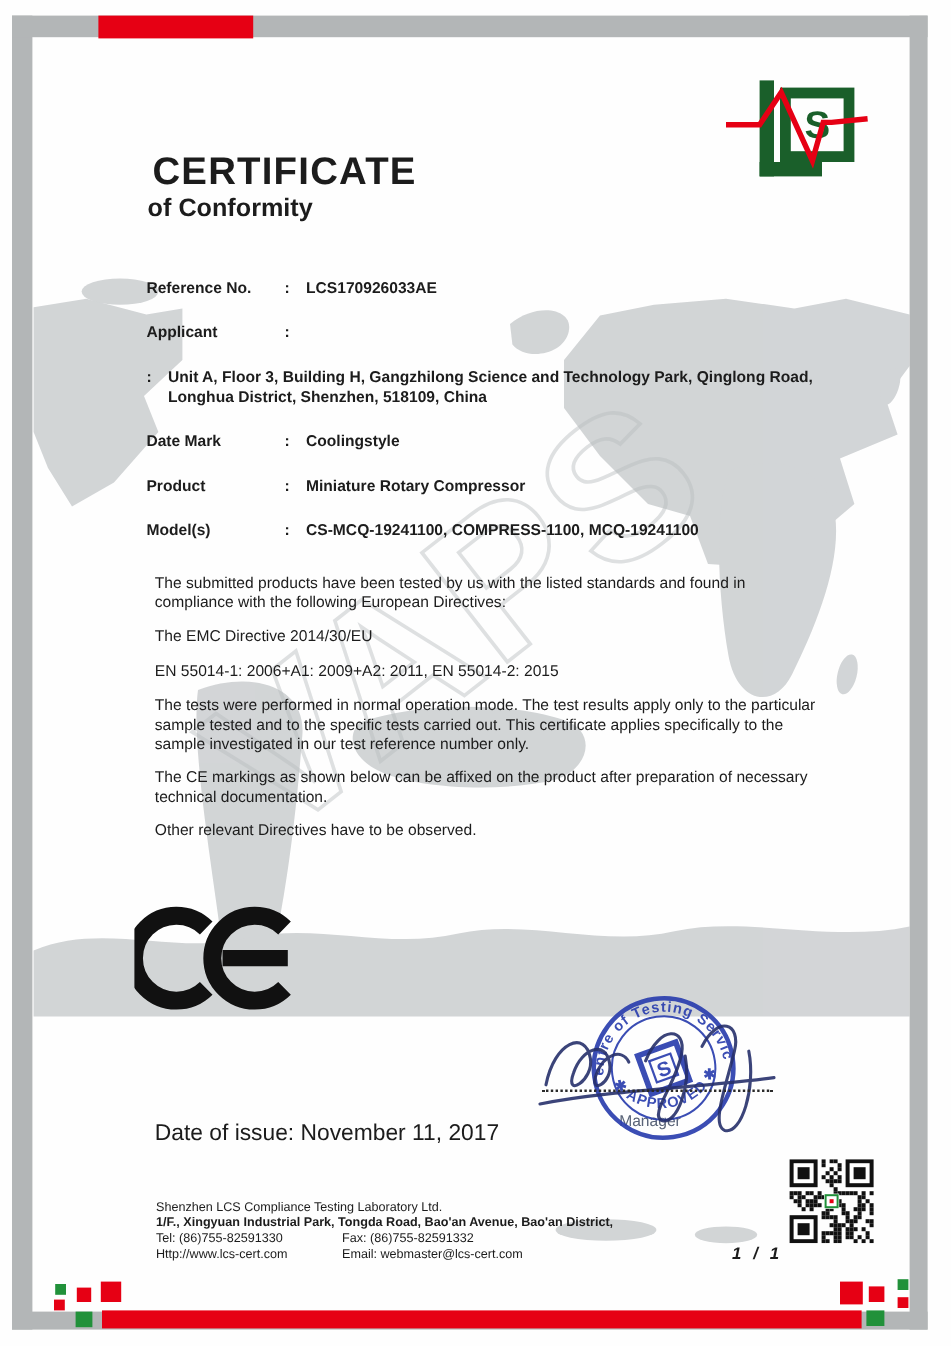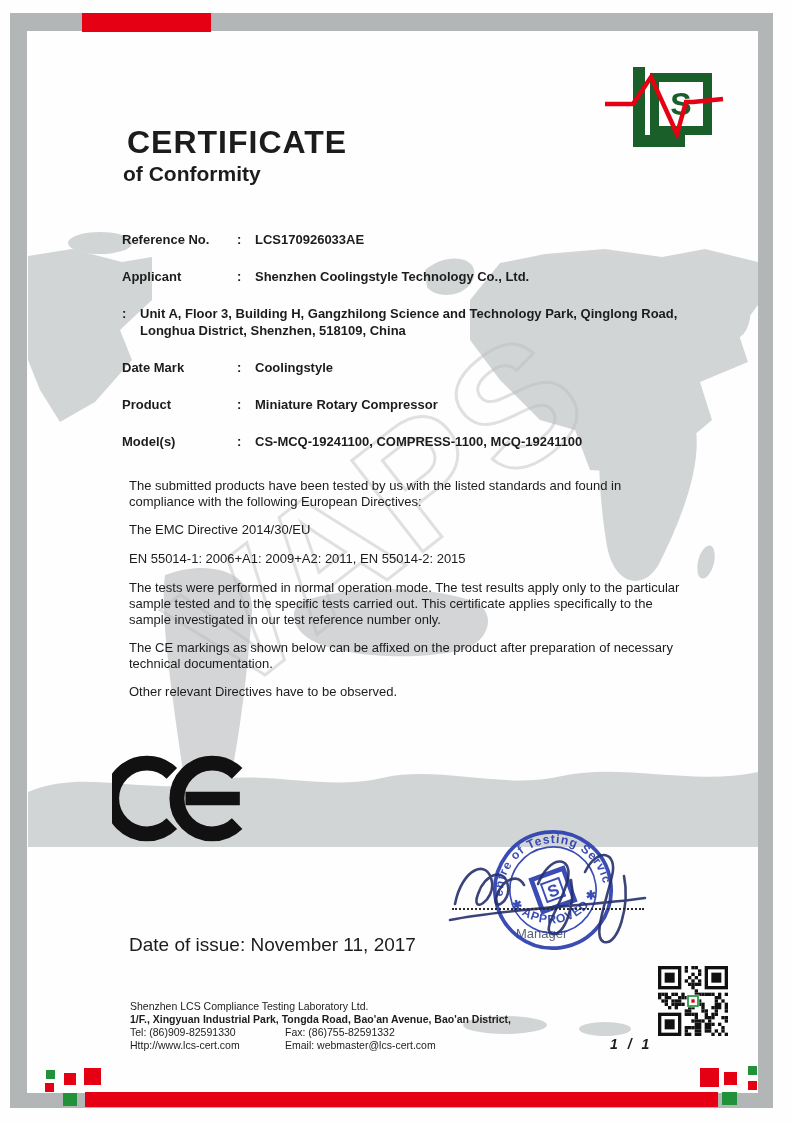--- a/index.html
+++ b/index.html
@@ -113,21 +113,20 @@
 
     <div class="fields">
       <div class="field-row">
         <span class="field-label">Reference No.</span>
         <span class="field-colon">:</span>
         <span class="field-value">LCS170926033AE</span>
       </div>
       <div class="field-row">
         <span class="field-label">Applicant</span>
         <span class="field-colon">:</span>
-        <span class="field-value">Shenzhen Coolingstyle Technology Co., Ltd.</span>
       </div>
       <div class="field-row">
         <span class="field-colon">:</span>
         <span class="field-value">Unit A, Floor 3, Building H, Gangzhilong Science and Technology Park, Qinglong Road, Longhua District, Shenzhen, 518109, China</span>
       </div>
       <div class="field-row">
         <span class="field-label">Date Mark</span>
         <span class="field-colon">:</span>
         <span class="field-value">Coolingstyle</span>
       </div>
@@ -192,21 +191,21 @@
         <path d="M20,88 C80,76 160,74 215,66"></path>
       </g>
     </svg>
     <div class="sig-dotted"></div>
     <div class="manager">Manager</div>
 
     <div class="footer">
       <div>Shenzhen LCS Compliance Testing Laboratory Ltd.</div>
       <div class="bold">1/F., Xingyuan Industrial Park, Tongda Road, Bao'an Avenue, Bao'an District,</div>
       <div class="footer-cols">
-        <span class="c1">Tel: (86)909-82591330</span>
+        <span class="c1">Tel: (86)755-82591330</span>
         <span>Fax: (86)755-82591332</span>
       </div>
       <div class="footer-cols">
         <span class="c1">Http://www.lcs-cert.com</span>
         <span>Email: webmaster@lcs-cert.com</span>
       </div>
     </div>
 
     <svg class="qr-svg" width="72" height="70" viewBox="0 0 21 21">
       <g id="qr-modules" fill="#111111">

